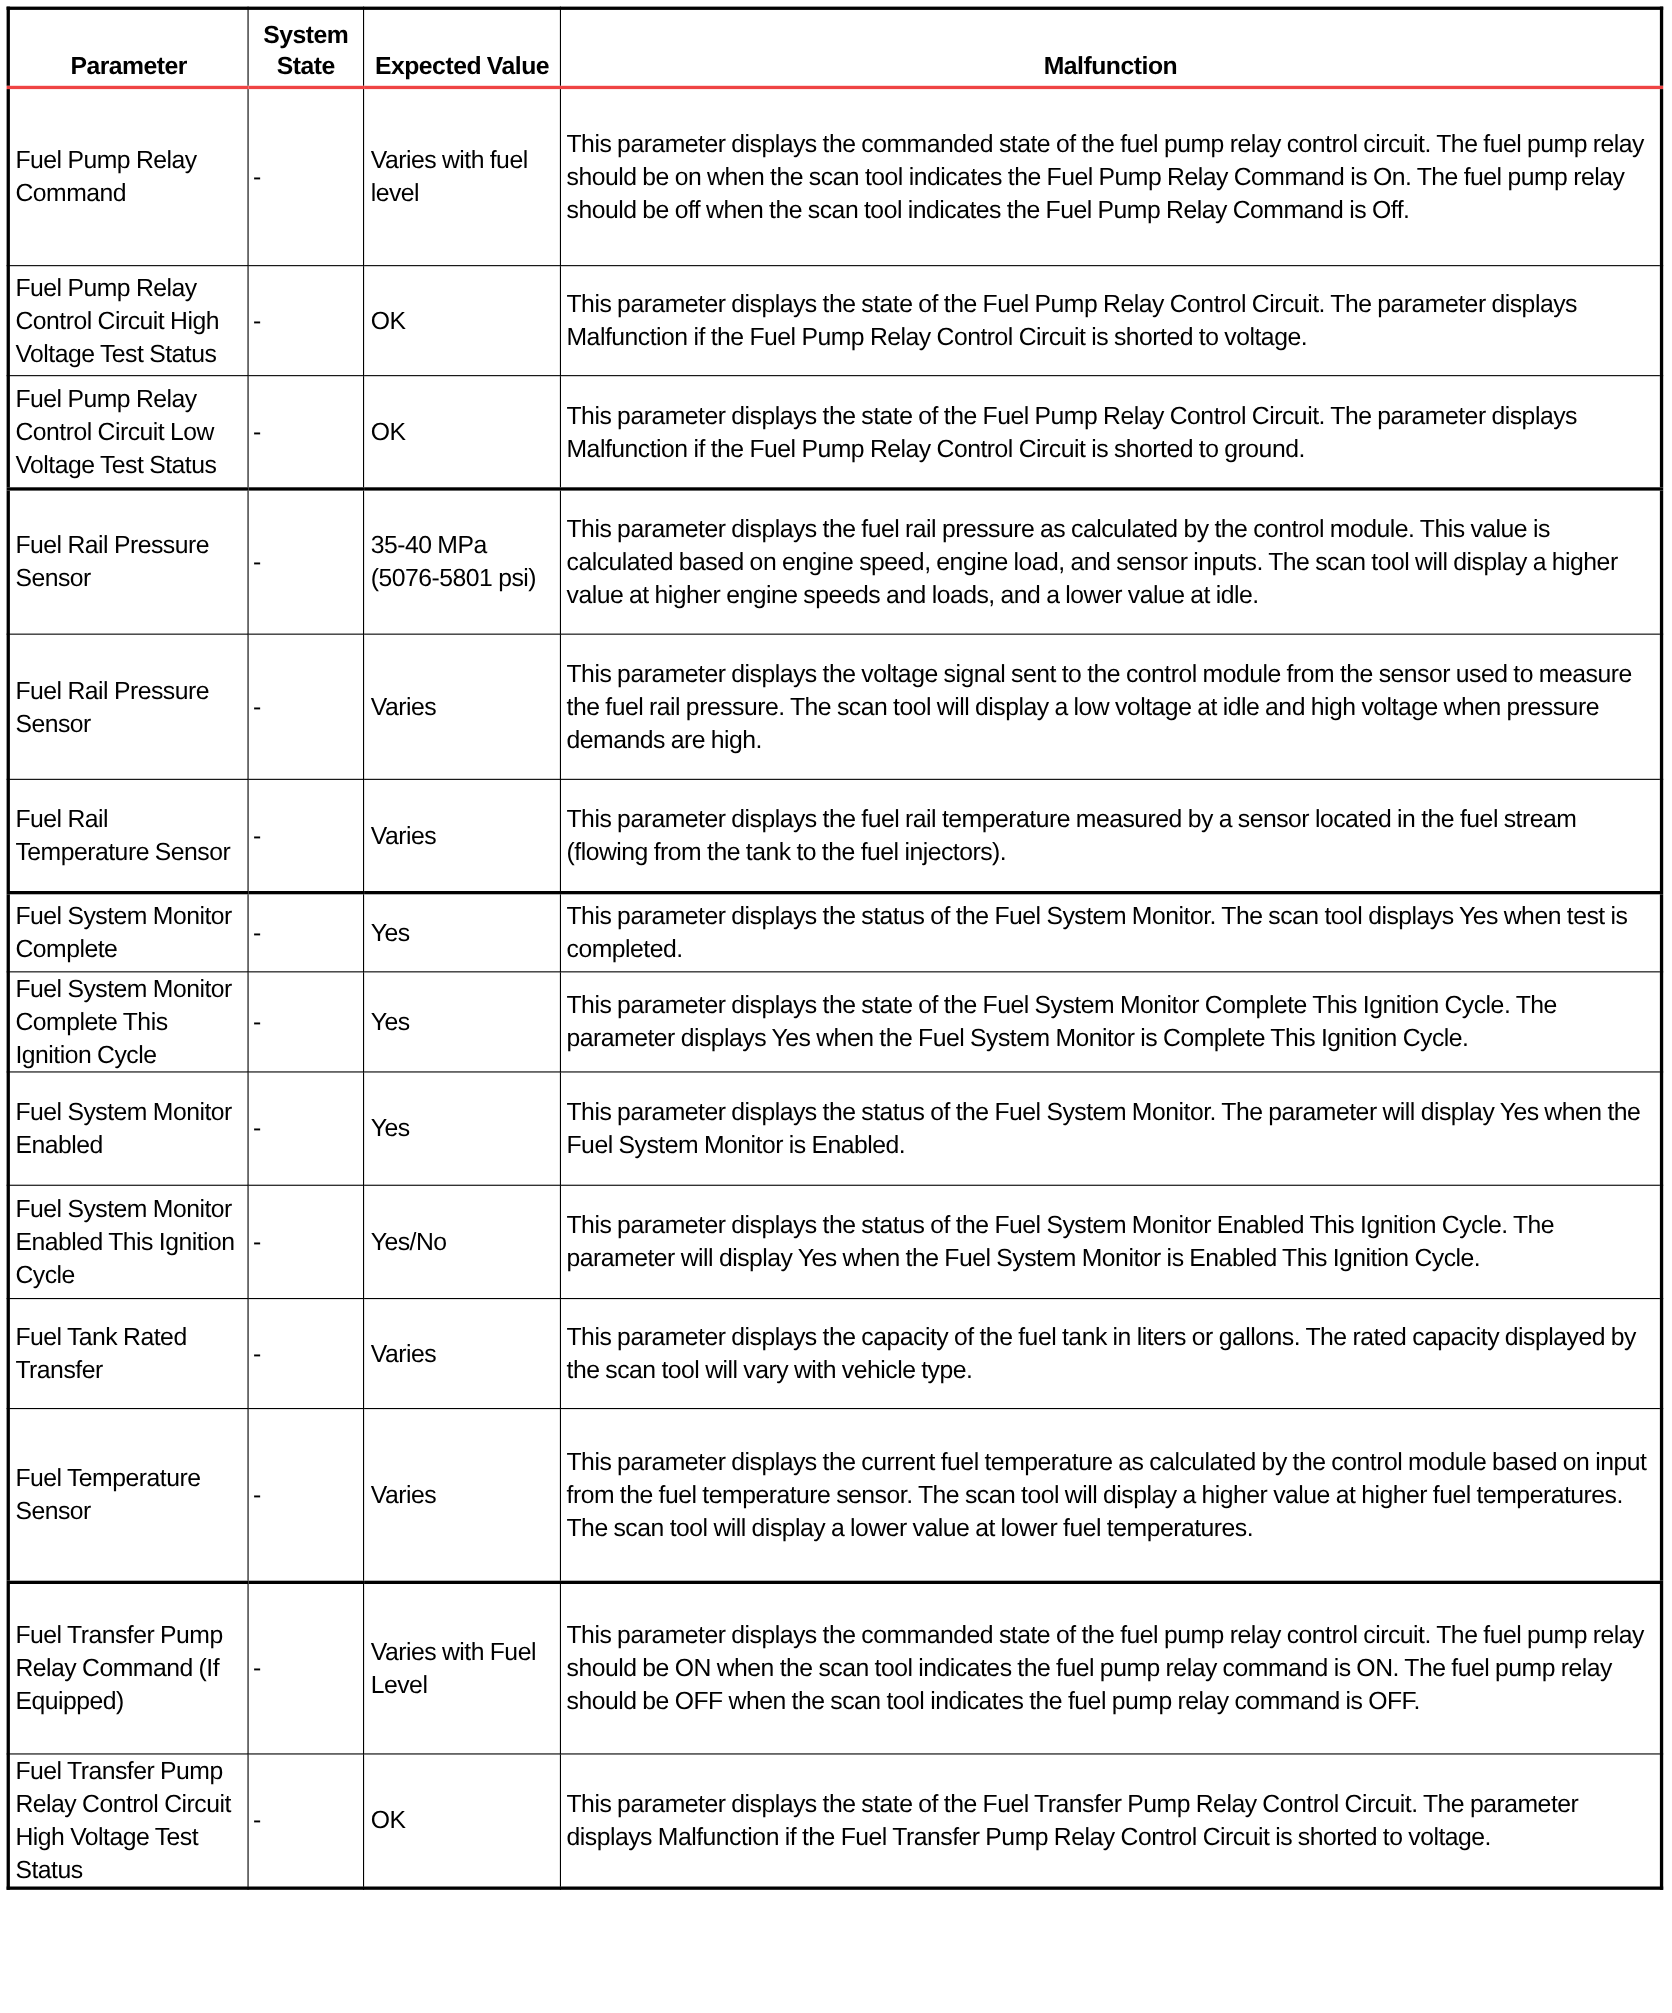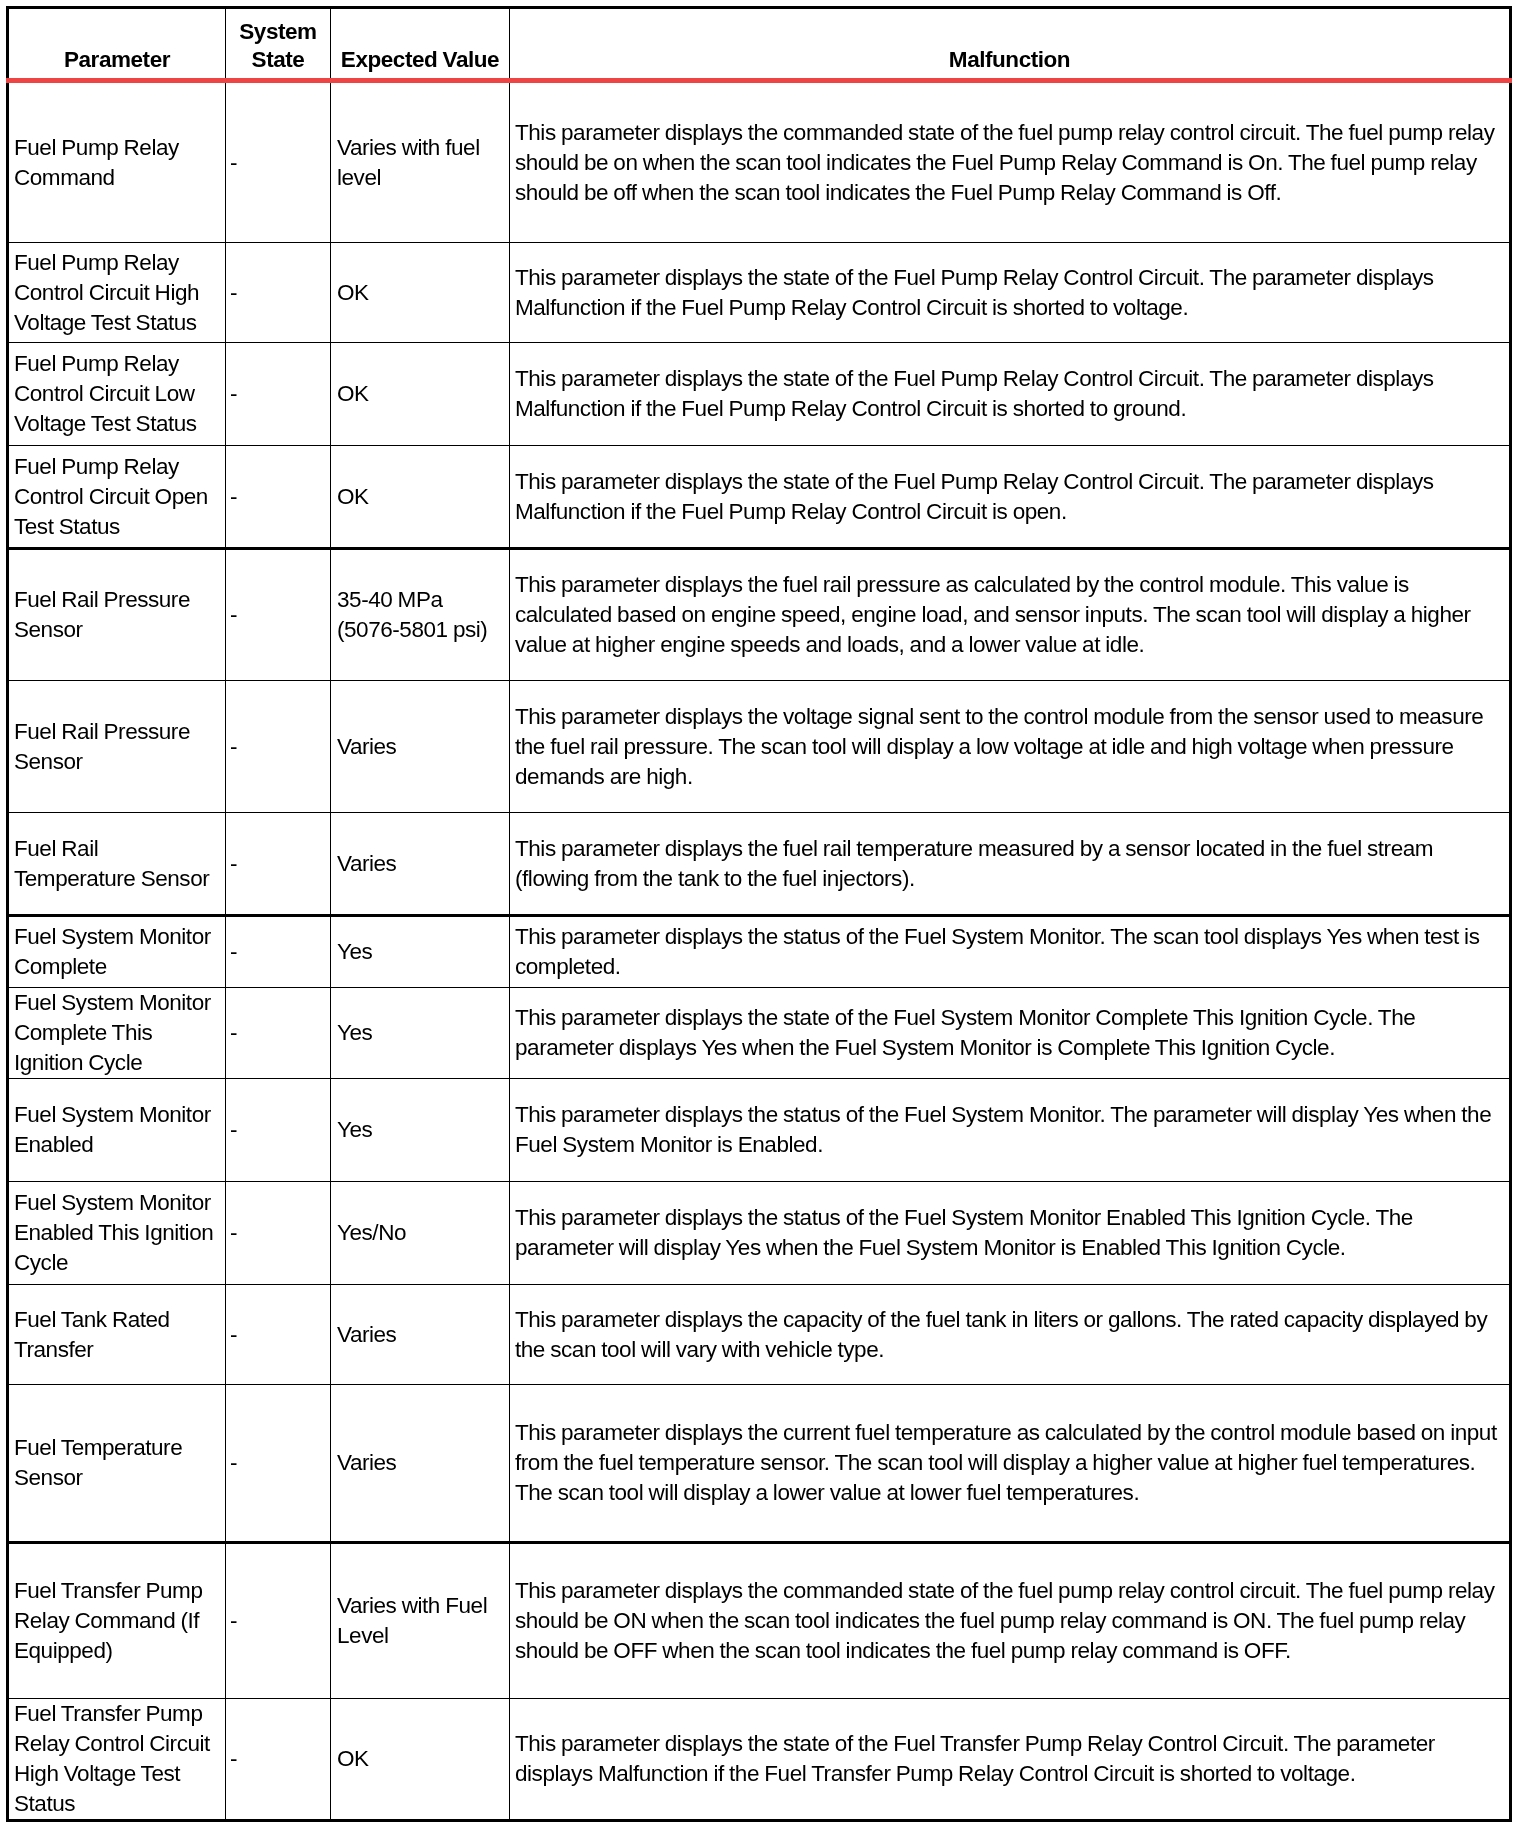--- a/index.html
+++ b/index.html
@@ -31,21 +31,21 @@
       font-size: 22.5px;
       line-height: 30px;
       letter-spacing: -0.45px;
       word-spacing: -0.5px;
     }
     .doc-table thead th {
       font-weight: bold;
       text-align: center;
       vertical-align: bottom;
       padding-bottom: 4px;
-      border-bottom: 5px solid #ef4444;
+      border-bottom: 3px solid #ef4444;
       height: 65px;
       line-height: 28px;
     }
     .doc-table td { text-align: left; }
     .doc-table td.col-param { padding-left: 5px; }
     .doc-table td.col-state { padding-left: 4px; }
     .doc-table td.col-expected { padding-left: 6px; }
     .doc-table td.col-desc { padding-left: 5px; padding-right: 2px; }
     .col-w-param { width: 218px; }
     .col-w-state { width: 105px; }
@@ -82,26 +82,20 @@
       <td class="col-param">Fuel Pump Relay Control Circuit High Voltage Test Status</td>
       <td class="col-state">-</td>
       <td class="col-expected">OK</td>
       <td class="col-desc">This parameter displays the state of the Fuel Pump Relay Control Circuit. The parameter displays Malfunction if the Fuel Pump Relay Control Circuit is shorted to voltage.</td>
     </tr>
     <tr style="height:103px">
       <td class="col-param">Fuel Pump Relay Control Circuit Low Voltage Test Status</td>
       <td class="col-state">-</td>
       <td class="col-expected">OK</td>
       <td class="col-desc">This parameter displays the state of the Fuel Pump Relay Control Circuit. The parameter displays Malfunction if the Fuel Pump Relay Control Circuit is shorted to ground.</td>
-    </tr>
-    <tr style="height:103px">
-      <td class="col-param">Fuel Pump Relay Control Circuit Open Test Status</td>
-      <td class="col-state">-</td>
-      <td class="col-expected">OK</td>
-      <td class="col-desc">This parameter displays the state of the Fuel Pump Relay Control Circuit. The parameter displays Malfunction if the Fuel Pump Relay Control Circuit is open.</td>
     </tr>
     <tr class="thick-top" style="height:132px">
       <td class="col-param">Fuel Rail Pressure Sensor</td>
       <td class="col-state">-</td>
       <td class="col-expected">35-40 MPa (5076-5801 psi)</td>
       <td class="col-desc">This parameter displays the fuel rail pressure as calculated by the control module. This value is calculated based on engine speed, engine load, and sensor inputs. The scan tool will display a higher value at higher engine speeds and loads, and a lower value at idle.</td>
     </tr>
     <tr style="height:132px">
       <td class="col-param">Fuel Rail Pressure Sensor</td>
       <td class="col-state">-</td>

